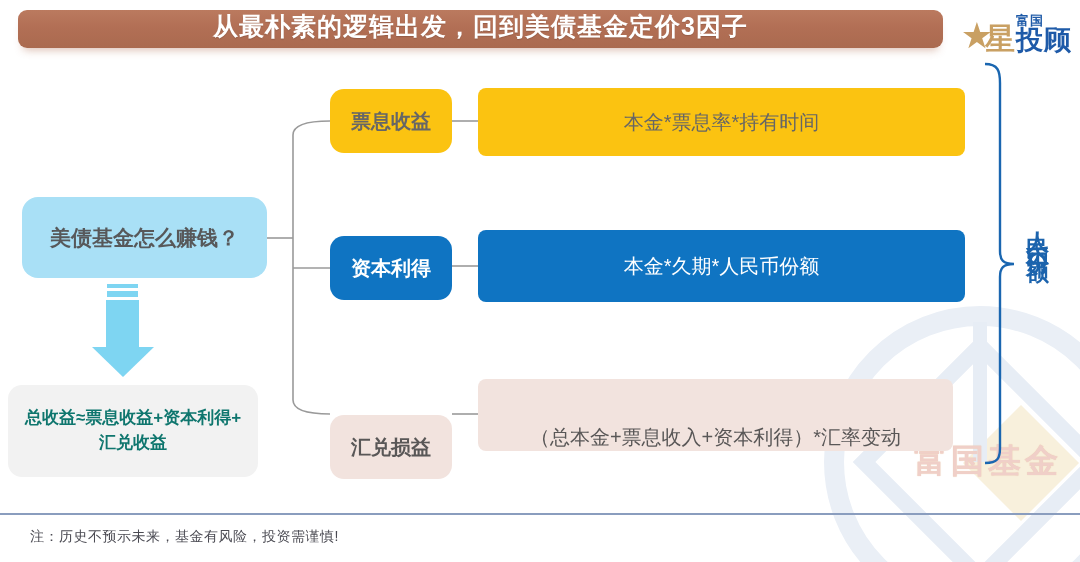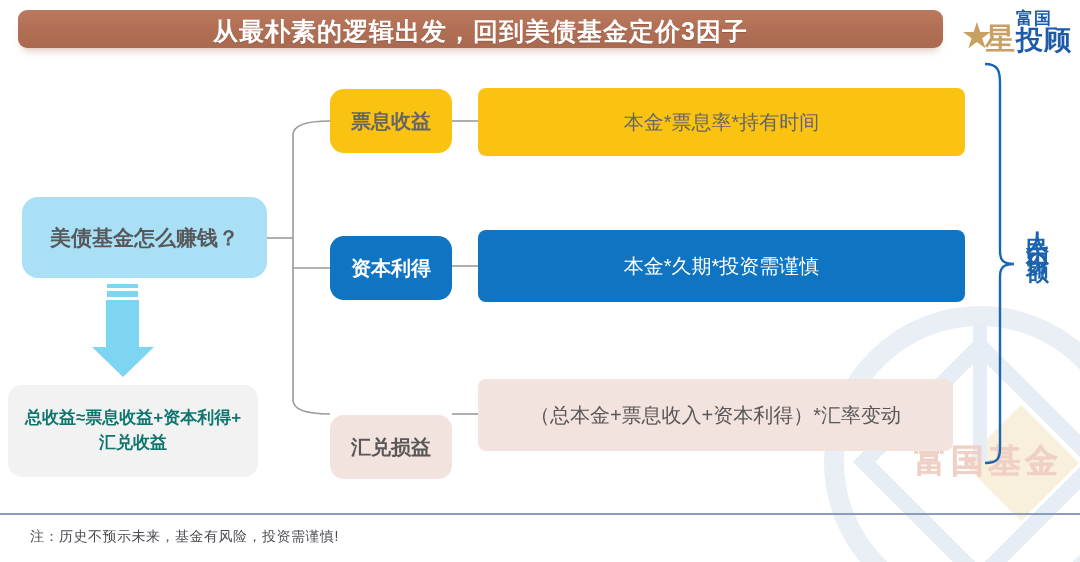--- a/index.html
+++ b/index.html
@@ -17,33 +17,33 @@
   
   .watermark{position:absolute;right:-60px;bottom:-70px;pointer-events:none;}
   .wm-text{
     position:absolute;right:18px;bottom:78px;font-size:33px;font-weight:bold;
     color:#F0CFC8;letter-spacing:4px;text-shadow:0 0 1px #e9c9a8;pointer-events:none;
   }
   
   .banner{
     position:absolute;left:18px;top:10px;width:925px;height:38px;border-radius:9px;
     background:linear-gradient(180deg,#bb7a5f 0%,var(--banner) 45%,#aa6a4f 100%);
-    display:flex;align-items:flex-end;justify-content:center;
+    display:flex;align-items:flex-start;justify-content:center;
     box-shadow:0 7px 8px -5px rgba(178,111,85,.45);
   }
   .banner-title{
     color:#fff;font-size:25px;font-weight:bold;letter-spacing:1px;
     text-shadow:0 1px 1px rgba(0,0,0,.15);white-space:nowrap;
   }
   
   .logo{position:absolute;right:8px;top:6px;height:48px;display:flex;align-items:flex-end;}
   .logo-star{font-size:36px;color:var(--gold);line-height:1;margin-right:-8px;}
   .logo-xing{font-size:30px;font-weight:bold;color:var(--gold);line-height:1;margin-right:1px;}
   .logo-col{display:flex;flex-direction:column;align-items:flex-start;line-height:1;}
-  .logo-small{font-size:17px;font-weight:bold;color:var(--logoblue);letter-spacing:1px;}
+  .logo-small{font-size:13px;font-weight:bold;color:var(--logoblue);letter-spacing:1px;}
   .logo-main{font-size:27px;font-weight:bold;color:var(--logoblue);letter-spacing:1px;}
   
   .q-box{
     position:absolute;left:22px;top:197px;width:245px;height:81px;border-radius:16px;
     background:var(--question);display:flex;align-items:center;justify-content:center;text-align:center;
   }
   .q-box span{font-size:21px;font-weight:bold;color:#57585a;}
   .arrow-stripe1{position:absolute;left:107px;top:284px;width:31px;height:4px;background:var(--arrow);}
   .arrow-stripe2{position:absolute;left:107px;top:291px;width:31px;height:6px;background:var(--arrow);}
   .arrow-shaft{position:absolute;left:106px;top:300px;width:33px;height:47px;background:var(--arrow);}
@@ -64,21 +64,21 @@
   }
   .row1 .label-box,.lb1{top:89px;background:var(--coupon);color:#666;}
   .lb2{top:236px;background:var(--capital);color:#fff;}
   .lb3{top:383px;background:var(--fx);color:var(--textdark);margin-top:32px;}
   .wide-box{
     position:absolute;left:478px;border-radius:8px;
     display:flex;align-items:center;justify-content:center;font-size:20px;
   }
   .wb1{top:88px;width:487px;height:68px;background:var(--coupon);color:#666;}
   .wb2{top:230px;width:487px;height:72px;background:var(--capital);color:#fff;}
-  .wb3{top:379px;width:475px;height:72px;background:var(--fx);color:var(--textdark);}
+  .wb3{top:379px;width:475px;height:72px;background:var(--fx);color:var(--textdark);align-items:flex-end;}
   
   .lines{position:absolute;left:0;top:0;pointer-events:none;}
   .bracket-label{
     position:absolute;left:1026px;top:213px;writing-mode:vertical-rl;text-orientation:upright;
     font-size:23px;font-weight:bold;color:#1b63ad;letter-spacing:7px;line-height:1;
   }
   
   .divider{position:absolute;left:0;top:513px;width:1080px;height:2px;background:var(--divider);}
   .note{position:absolute;left:30px;top:528px;font-size:14px;color:var(--note);letter-spacing:.5px;}
 </style>
@@ -136,21 +136,21 @@
     <span>票息收益</span>
   </div>
   <div class="wide-box wb1">
     <span>本金*票息率*持有时间</span>
   </div>
 
   <div class="label-box lb2">
     <span>资本利得</span>
   </div>
   <div class="wide-box wb2">
-    <span>本金*久期*投资需谨慎</span>
+    <span>本金*久期*人民币份额</span>
   </div>
 
   <div class="label-box lb3">
     <span>汇兑损益</span>
   </div>
   <div class="wide-box wb3">
     <span>（总本金+票息收入+资本利得）*汇率变动</span>
   </div>
 
   <div class="bracket-label">人民币份额</div>

